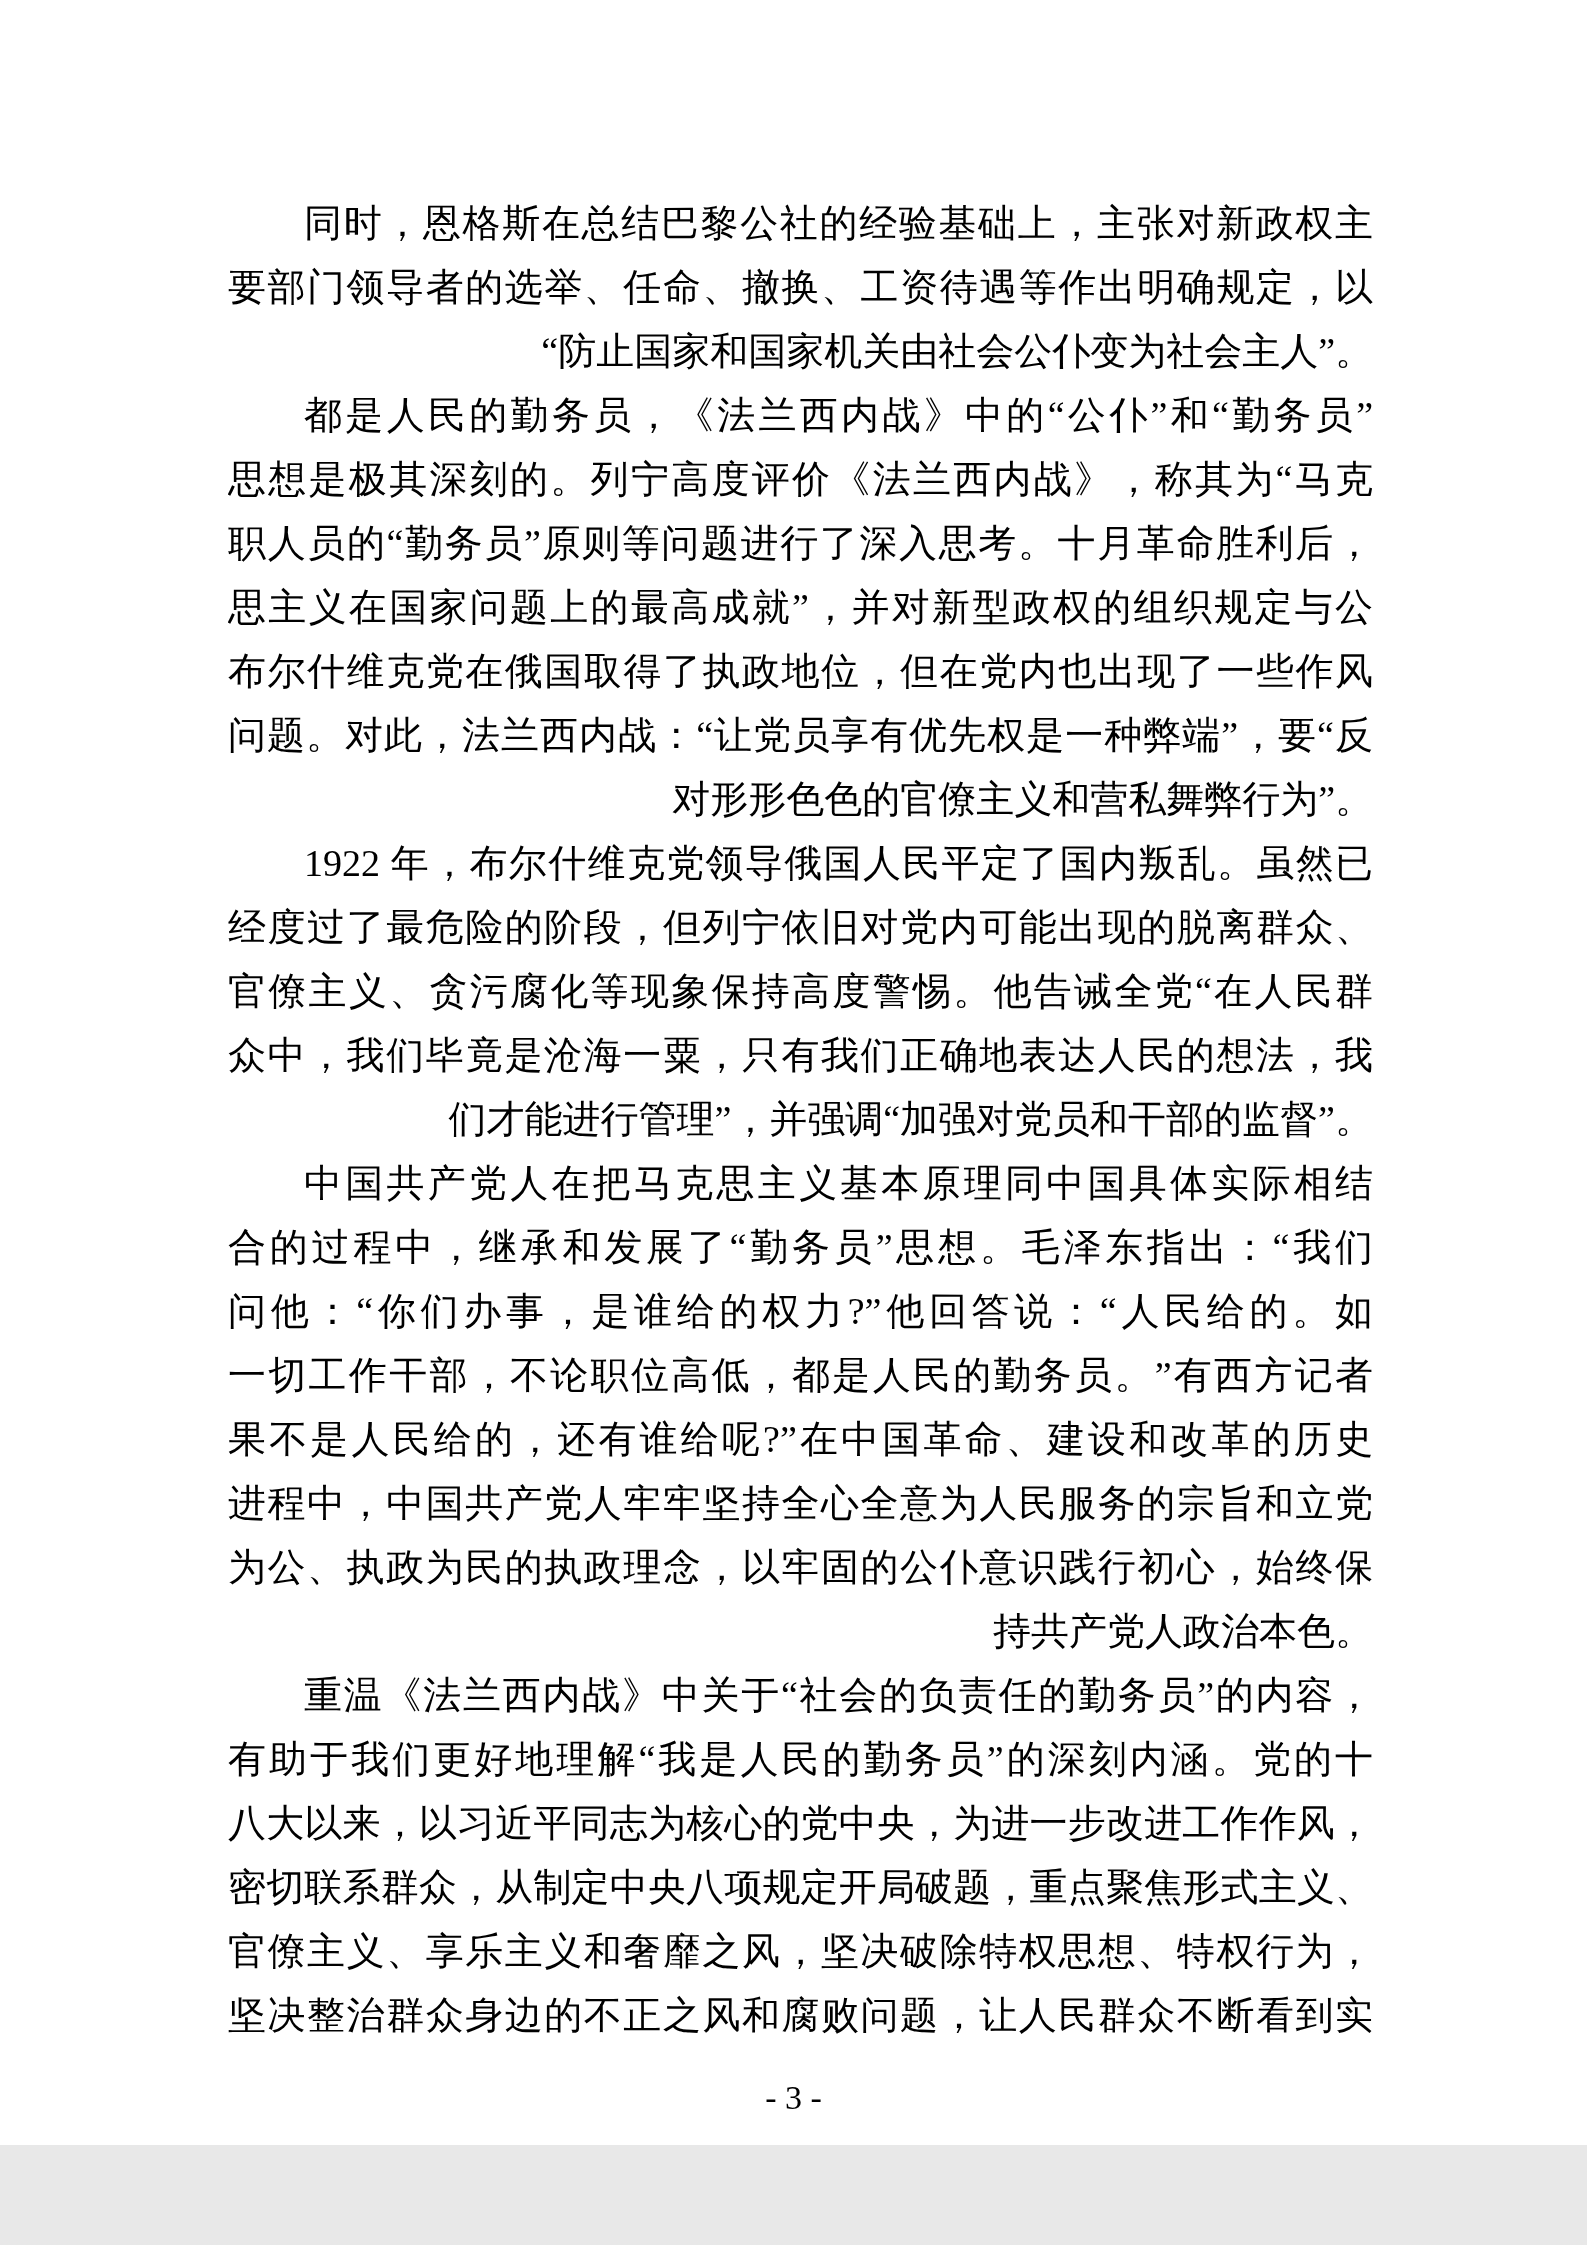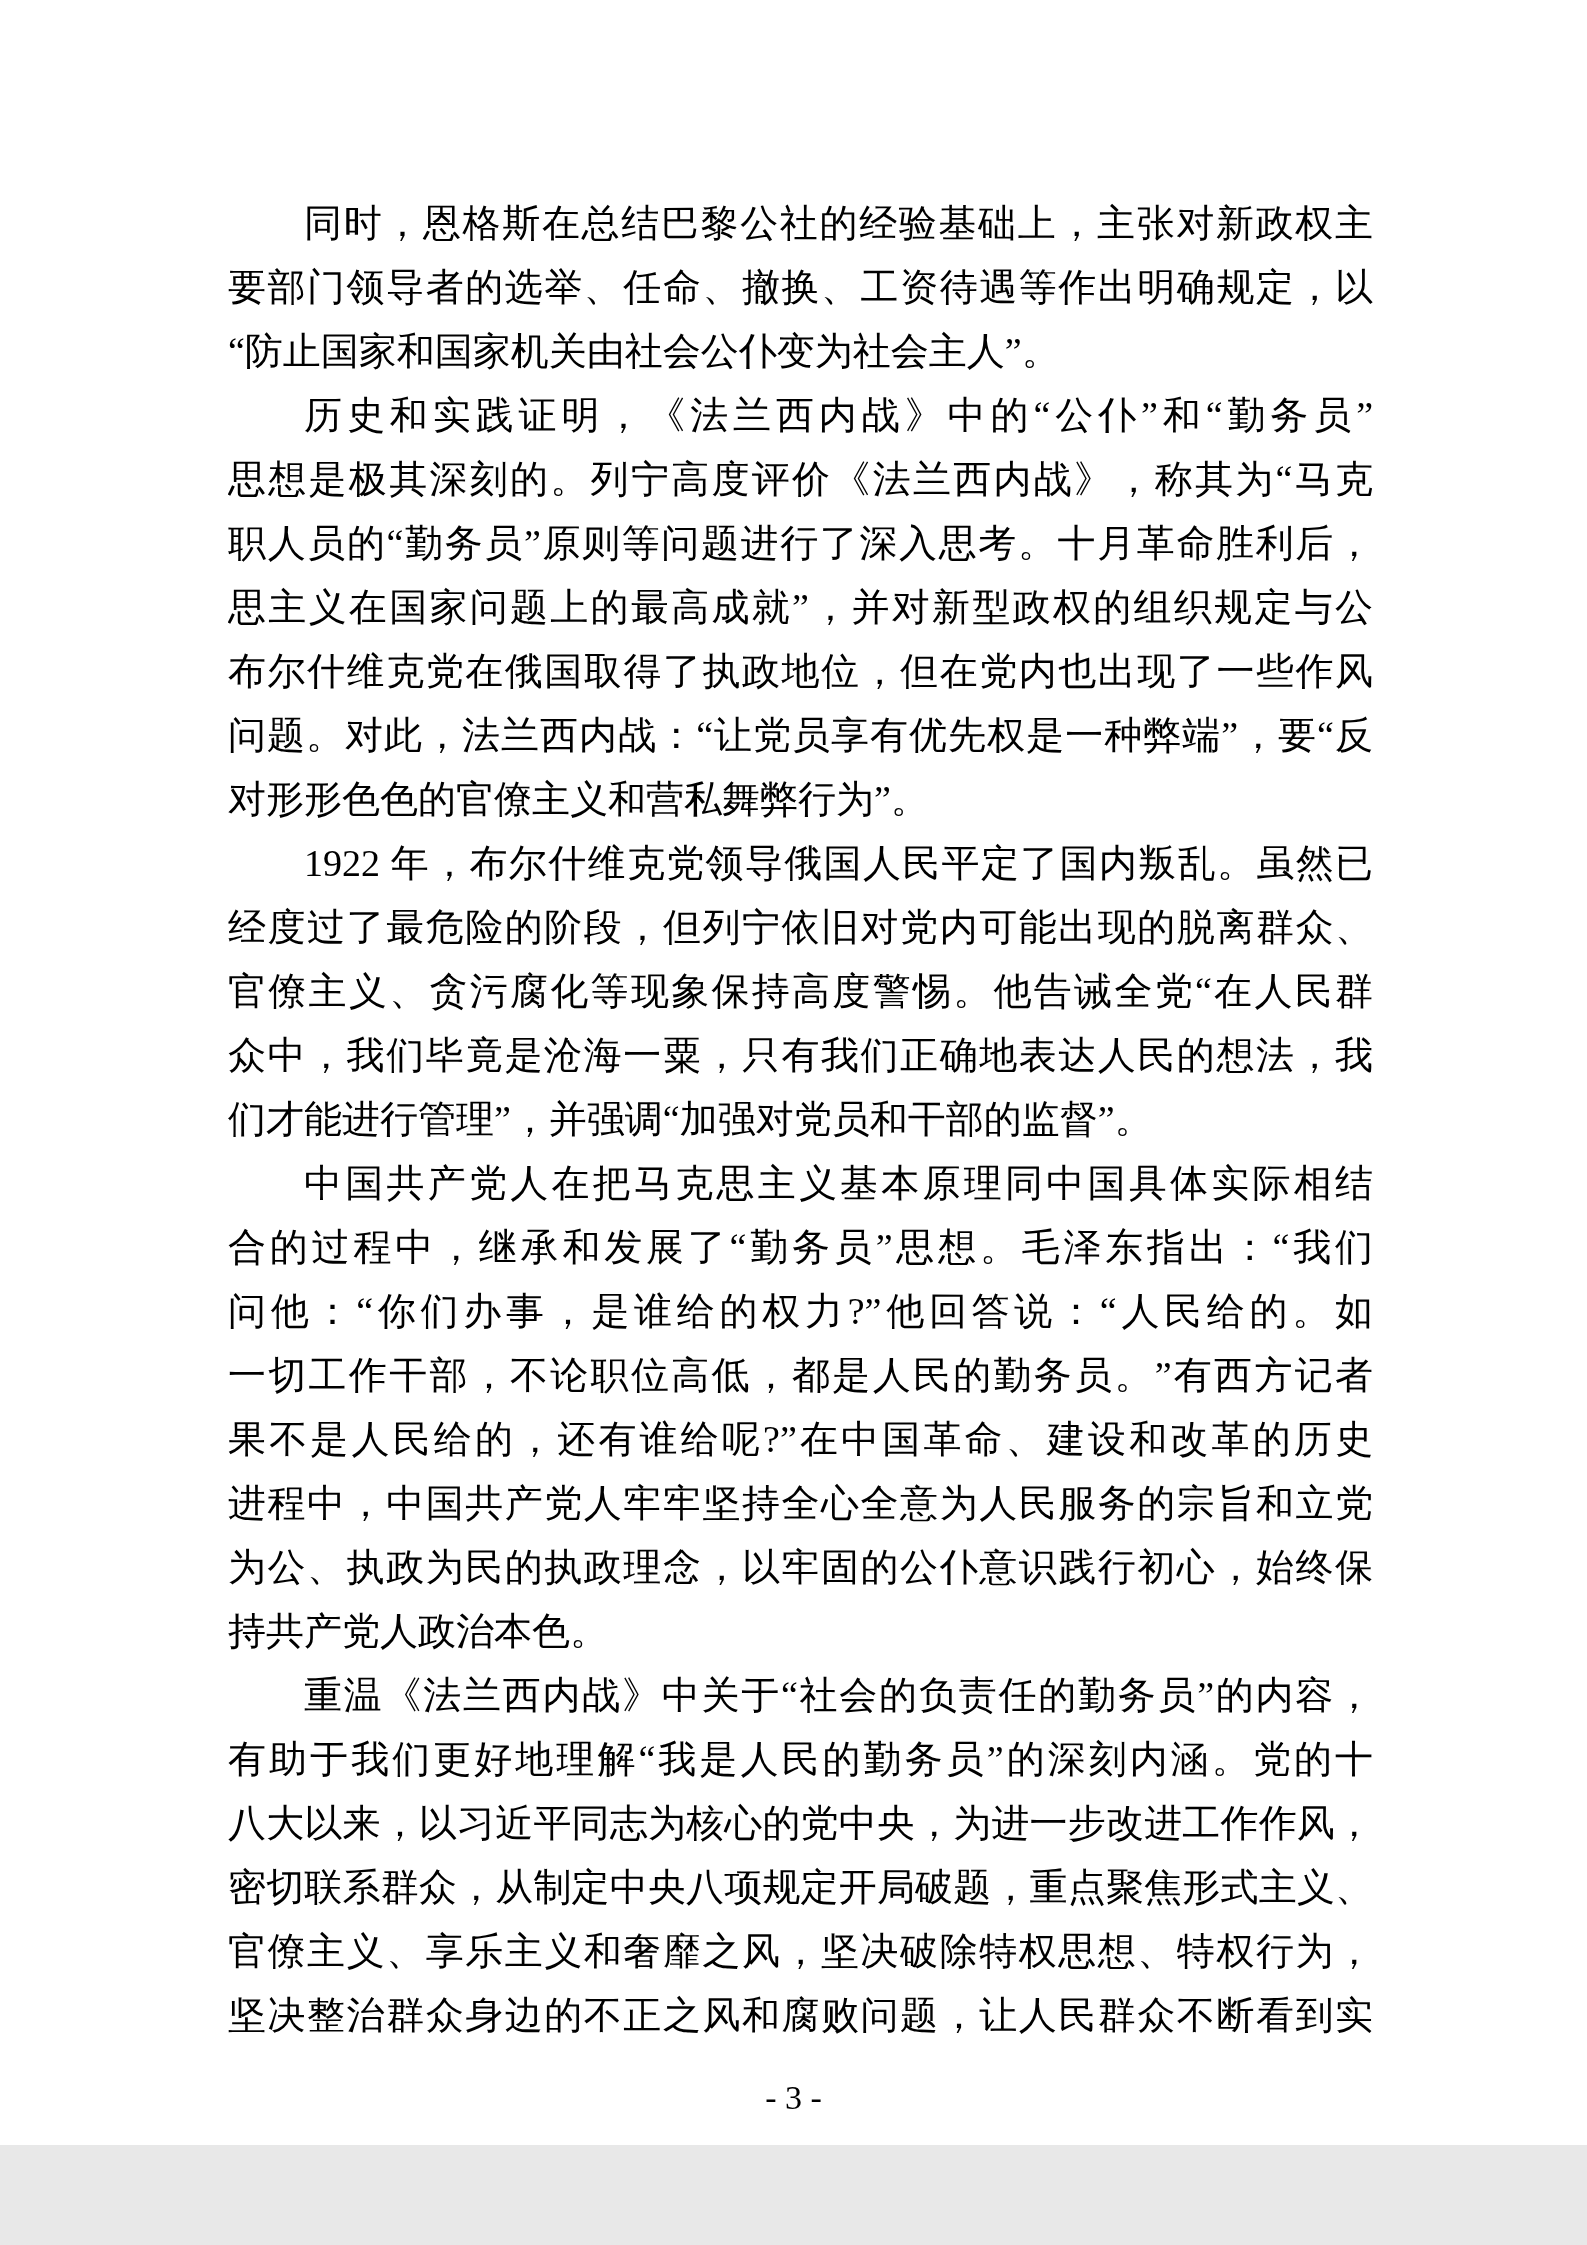--- a/index.html
+++ b/index.html
@@ -27,21 +27,21 @@
     margin: 0;
     padding: 0;
   }
   .line {
     font-size: 38px;
     line-height: 64px;
     height: 64px;
     overflow: hidden;
     white-space: normal;
     letter-spacing: 0;
-    text-align: left;
+    text-align: right;
   }
   .line.fill {
     text-align: justify;
     text-align-last: justify;
   }
   .line.first {
     text-indent: 76px;
   }
   .page-num {
     position: absolute;
@@ -58,21 +58,21 @@
 <body>
 
 <div class="page">
   <div class="doc-body" id="doc-body">
       <div class="para">
         <div class="line first fill">同时，恩格斯在总结巴黎公社的经验基础上，主张对新政权主</div>
         <div class="line fill">要部门领导者的选举、任命、撤换、工资待遇等作出明确规定，以</div>
         <div class="line">“防止国家和国家机关由社会公仆变为社会主人”。</div>
       </div>
       <div class="para">
-        <div class="line first fill">历史和实践证明，《法兰西内战》中的“公仆”和“勤务员”</div>
+        <div class="line first fill">都是人民的勤务员，《法兰西内战》中的“公仆”和“勤务员”</div>
         <div class="line fill">思想是极其深刻的。列宁高度评价《法兰西内战》，称其为“马克</div>
         <div class="line fill">职人员的“勤务员”原则等问题进行了深入思考。十月革命胜利后，</div>
         <div class="line fill">思主义在国家问题上的最高成就”，并对新型政权的组织规定与公</div>
         <div class="line fill">布尔什维克党在俄国取得了执政地位，但在党内也出现了一些作风</div>
         <div class="line fill">问题。对此，法兰西内战：“让党员享有优先权是一种弊端”，要“反</div>
         <div class="line">对形形色色的官僚主义和营私舞弊行为”。</div>
       </div>
       <div class="para">
         <div class="line first fill">1922 年，布尔什维克党领导俄国人民平定了国内叛乱。虽然已</div>
         <div class="line fill">经度过了最危险的阶段，但列宁依旧对党内可能出现的脱离群众、</div>

